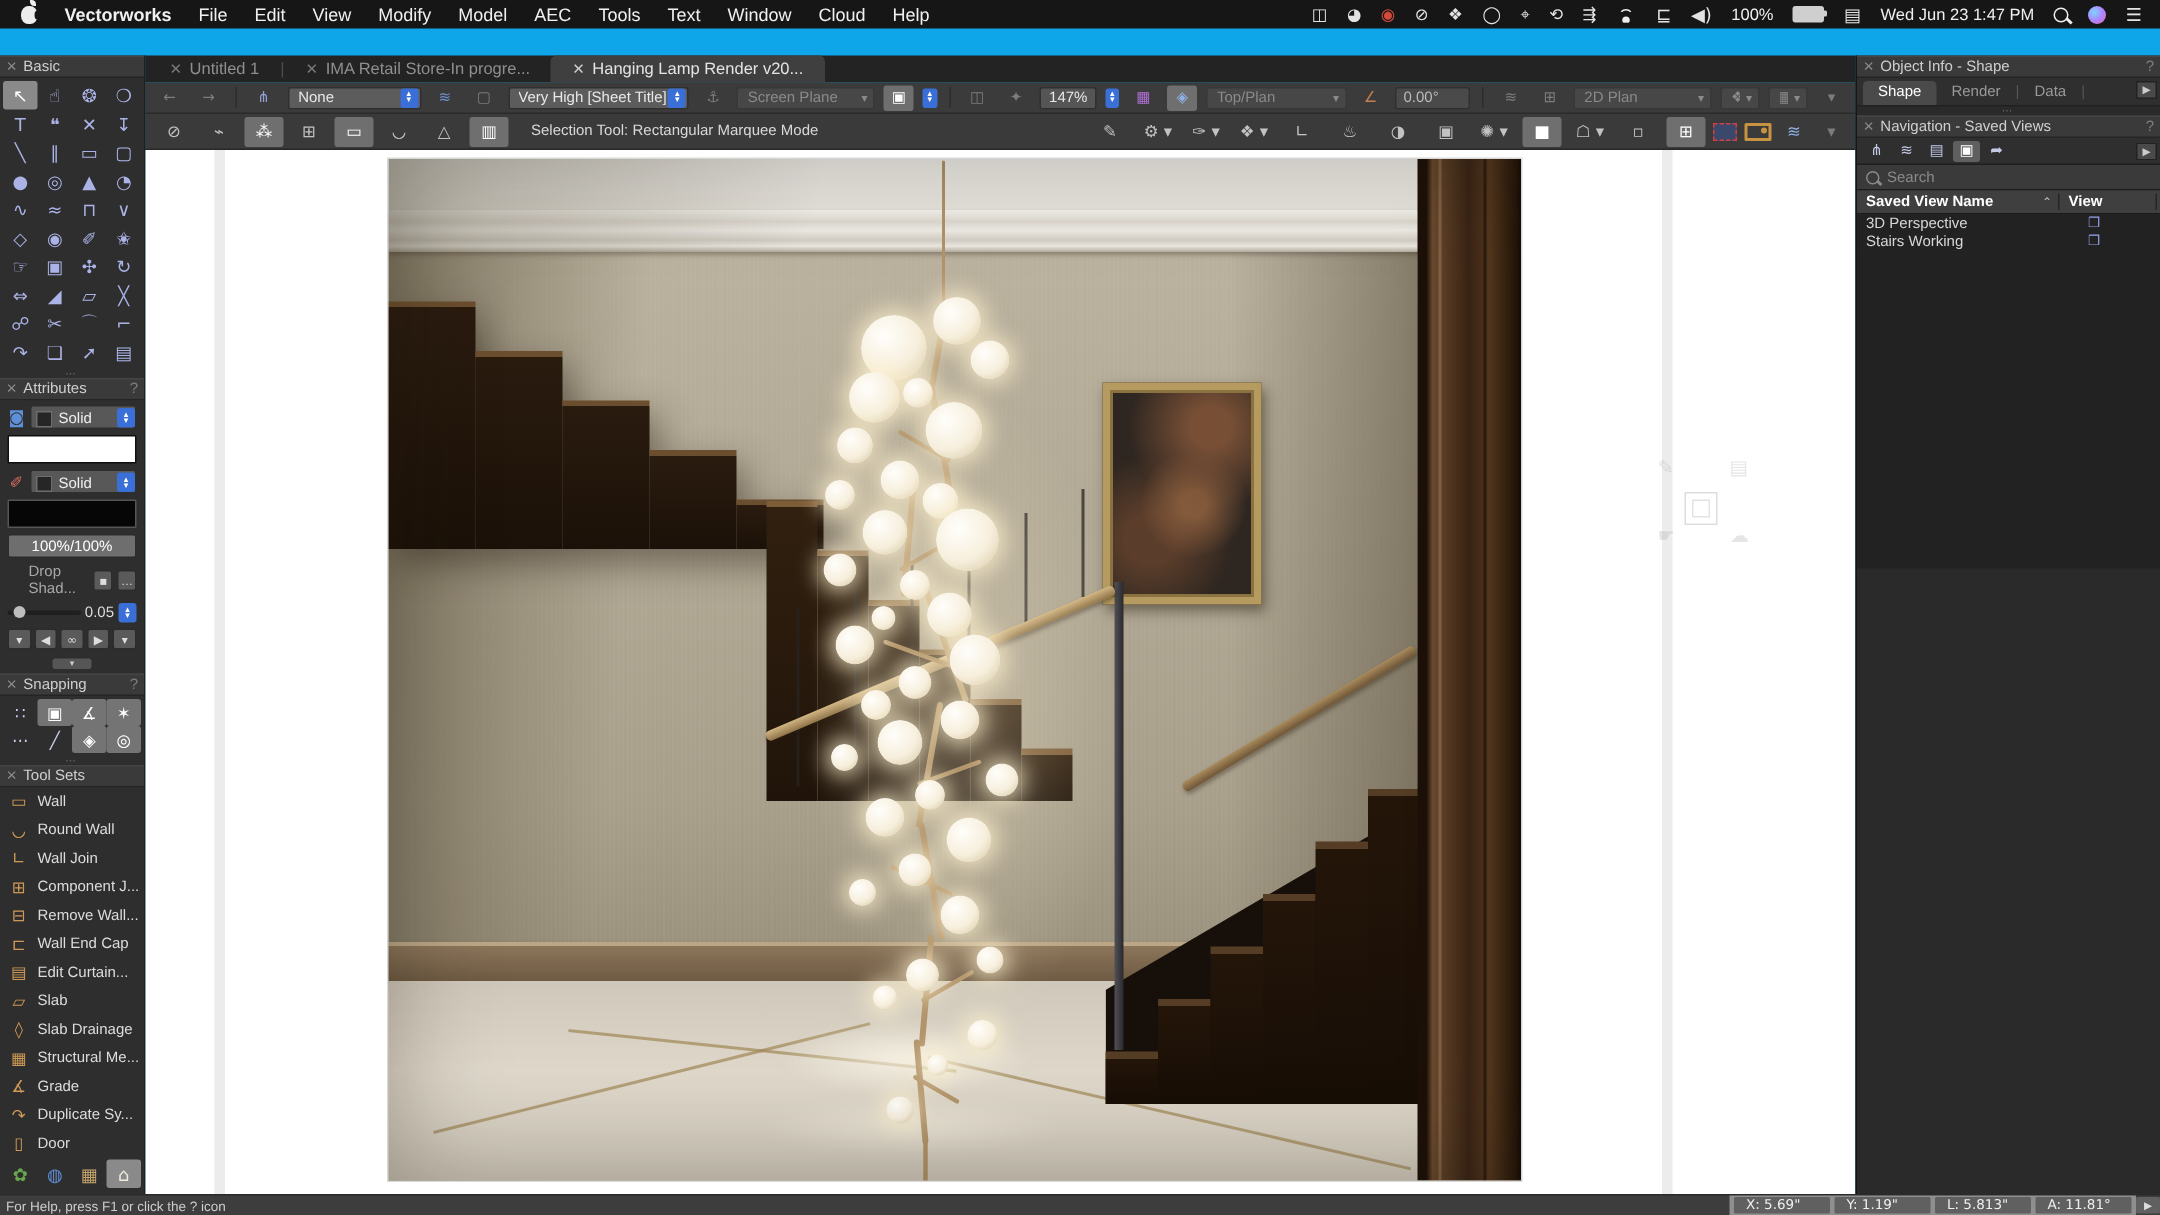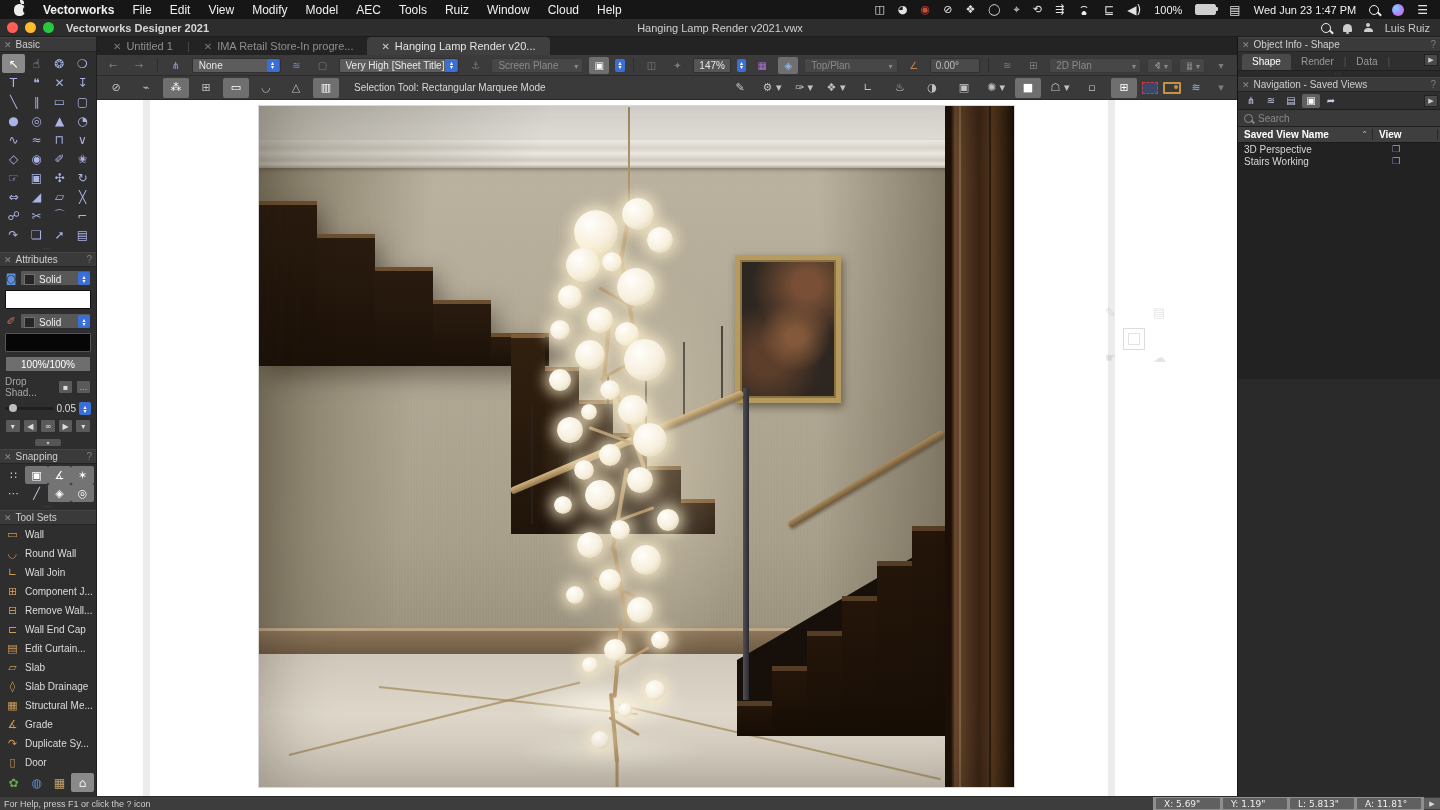--- a/index.html
+++ b/index.html
@@ -86,21 +86,21 @@
   .li-tool.sel{background:#8a8a8a;color:#fff;}
   
   #attrbody{padding:3px 5px;display:flex;flex-direction:column;gap:4px;}
   .attrow{display:flex;align-items:center;gap:3px;}
   .attrow .aicon{width:12px;text-align:center;font-family:"DejaVu Sans",sans-serif;font-size:11px;}
   .minidd{flex:1;display:flex;align-items:flex-end;height:14px;background:#585858;border:1px solid #2e2e2e;border-radius:2px;padding-left:3px;font-size:10px;color:#efefef;}
   .minidd .sw{width:9px;height:9px;background:#262626;border:1px solid #6e6e6e;margin-right:4px;}
   .minidd .lbl{flex:1;}
   .swatch{height:17px;border:1px solid #0e0e0e;border-radius:1px;}
   .btn-opac{height:14px;background:#6e6e6e;border:1px solid #2c2c2c;border-radius:2px;color:#fff;font-size:10px;display:flex;align-items:center;justify-content:center;}
-  .dsrow{display:flex;align-items:center;gap:3px;font-size:10px;color:#a8a8a8;}
+  .dsrow{display:flex;align-items:center;gap:3px;font-size:10px;color:#a8a8a8;margin-left:14px;}
   .sqbtn{width:15px;height:12px;background:#5a5a5a;border:1px solid #2c2c2c;border-radius:2px;color:#ddd;font-size:8px;display:flex;align-items:center;justify-content:center;}
   .sliderrow{display:flex;align-items:center;gap:3px;}
   .track{flex:1;height:3px;background:#1f1f1f;border-radius:2px;position:relative;}
   .knob{position:absolute;left:4px;top:-3px;width:8px;height:8px;border-radius:50%;background:#bdbdbd;}
   .navbtns{display:flex;gap:2px;justify-content:center;}
   .navbtns .sqbtn{width:15px;}
   .collapse{width:26px;height:7px;background:#565656;border-radius:2px;margin:2px auto 0;display:flex;align-items:center;justify-content:center;color:#ccc;font-size:6px;}
   
   #snapgrid{display:grid;grid-template-columns:repeat(4,1fr);padding:2px 2px;}
   .li-snap{height:18px;display:flex;align-items:center;justify-content:center;color:#c7cfee;font-size:11px;font-family:"DejaVu Sans",sans-serif;border-radius:2px;}
@@ -193,21 +193,21 @@
     <div class="left">
       <span class="apple"></span>
       <span class="appname">Vectorworks</span>
       <span>File</span>
       <span>Edit</span>
       <span>View</span>
       <span>Modify</span>
       <span>Model</span>
       <span>AEC</span>
       <span>Tools</span>
-      <span>Ruiz</span>
+      <span>Text</span>
       <span>Window</span>
       <span>Cloud</span>
       <span>Help</span>
     </div>
     <div class="right">
       <span id="mb-status-icons" style="display:flex;gap:13px;align-items:center;">
           <div class="li-mbic" style="font-size: 11px; color: rgb(227, 227, 227); font-family: &quot;DejaVu Sans&quot;, sans-serif;">◫</div>
           <div class="li-mbic" style="font-size: 11px; color: rgb(227, 227, 227); font-family: &quot;DejaVu Sans&quot;, sans-serif;">◕</div>
           <div class="li-mbic" style="font-size: 11px; color: rgb(208, 74, 58); font-family: &quot;DejaVu Sans&quot;, sans-serif;">◉</div>
           <div class="li-mbic" style="font-size: 11px; color: rgb(227, 227, 227); font-family: &quot;DejaVu Sans&quot;, sans-serif;">⊘</div>
@@ -227,33 +227,20 @@
       <span>100%</span>
       <span class="batt"></span>
       <span class="mb-ic ic">▤</span>
       <span>Wed Jun 23  1:47 PM</span>
       <span class="mag"></span>
       <span class="siri"></span>
       <span class="mb-ic ic">☰</span>
     </div>
   </div>
 
-  <div id="titlebar">
-    <span class="tl" style="background:#ff5f57"></span>
-    <span class="tl" style="background:#febc2e"></span>
-    <span class="tl" style="background:#28c840"></span>
-    <span class="apptitle">Vectorworks Designer 2021</span>
-    <span class="doctitle">Hanging Lamp Render v2021.vwx</span>
-    <div class="tright">
-      <span class="mag"></span>
-      <span class="bell"></span>
-      <span class="person"></span>
-      <span>Luis Ruiz</span>
-    </div>
-  </div>
 
   <div id="leftcol">
     <div class="phead">
       <span class="x ic">✕</span>
       <span>Basic</span>
     </div>
     <div id="basicgrid">
         <div class="li-tool sel">↖</div>
         <div class="li-tool">☝</div>
         <div class="li-tool">❂</div>

